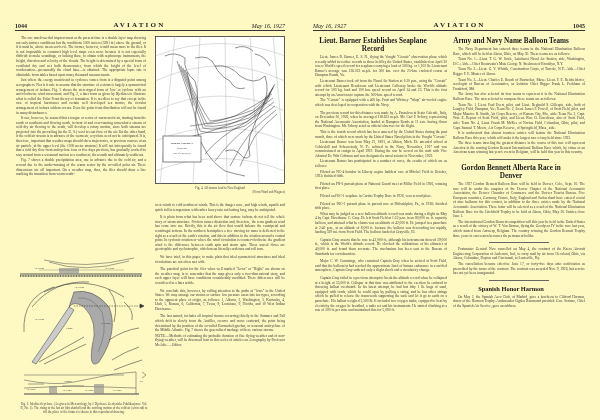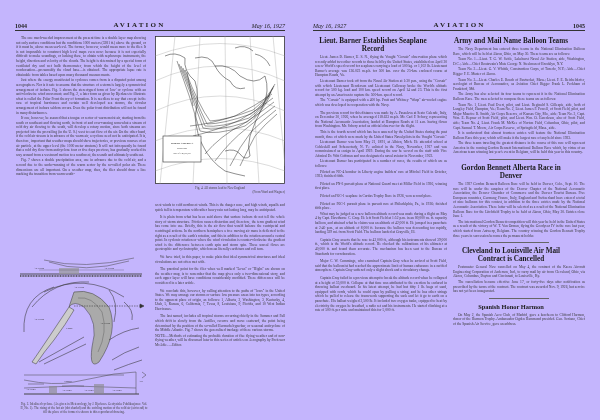--- a/index.html
+++ b/index.html
@@ -1,18 +1,18 @@
 <!DOCTYPE html>
 <html><head>
 <meta charset="utf-8">
 <style>
   * { box-sizing: border-box; margin: 0; padding: 0; }
   html, body { width: 600px; height: 420px; background: #ffffff; overflow: hidden; }
   body { font-family: "Liberation Serif", serif; color: #2a2a2a; position: relative; }
-  .page { position: absolute; top: 0; height: 420px; background: #c4b5fd; padding-left: 24px; }
+  .page { position: absolute; top: 0; height: 420px; background: #fef9c3; padding-left: 24px; }
   .page-left { left: 0; width: 300px; }
   .page-right { left: 300px; width: 300px; }
   .running-head {
     position: absolute; top: 21px; height: 10px;
     font-size: 6px; font-weight: bold; color: #222;
     display: flex; justify-content: space-between; align-items: flex-end;
     border-bottom: 1.2px solid #333; padding-bottom: 1px;
   }
   .page-left .running-head { left: 15px; width: 270px; }
   .page-right .running-head { left: 13px; width: 272px; }
@@ -184,34 +184,33 @@
     <p class="gap">Piloted an PN-3 pursuit plane at National Guard meet at Miller Field in 1926, winning first place.</p>
     <p class="gap">Piloted an F6C-1 seaplane in Curtiss Trophy Race in 1926, won second place.</p>
     <p class="gap">Piloted an F6C-1 pursuit plane in pursuit race at Philadelphia, Pa., in 1926; finished fifth place.</p>
     <p>What may be judged as a new balloon altitude record was made during a flight on May 4 by Capt. Hawthorne C. Gray. He left Scott Field at 1:52 p.m. in an 80,000 cu. ft. capacity balloon, and attained what he claims was an altitude of 42,000 ft. He jumped in a parachute at 2:40 p.m., at an altitude of 8,000 ft. because the balloon was descending too rapidly, landing 329 mi. from Scott Field. The balloon landed at Grayville, Ill.</p>
     <p class="gap">Captain Gray asserts that he rose to 42,000 ft., although his instruments showed 39,000 ft., which is the World's altitude record. He checked the calibrations of his altimeter at 40,000 ft. and found them accurate. The mechanism has been sent to the Bureau of Standards for corroboration.</p>
     <p class="gap">Major C. W. Cummings, who examined Captain Gray when he arrived at Scott Field, said that the balloonist had reached the approximate limit of human endurance in a rarified atmosphere. Captain Gray suffered only a slight shock and a circulatory change.</p>
     <p class="gap">Captain Gray failed in a previous attempt to break the altitude record when he collapsed at a height of 35,000 ft. Collapse at that time was attributed to the exertion he endured in throwing ballast overboard. In his latest attempt, he had but fifty 1 lb. bags of sand, equipped with cords, which he could open by pulling a string, and he has other strings which he pulled to release the framework supporting the sack and let it go to earth on a parachute. His ballast weighed 3,500 lb. It included two oxygen tanks, equipped to heat by electricity the oxygen he breathed, a radio set and his instruments. He started climbing at a rate of 500 ft. per min. and maintained this for 5,000 ft.</p>
   </div>
 
   <div class="col" style="left:153px; top:36px; width:132px; height:384px; overflow:hidden;">
-    <div class="headline">Army and Mail Name Balloon Teams</div>
+    <div class="headline">Army and Navy Name Balloon Teams</div>
     <p>The Navy Department has entered three teams in the National Elimination Balloon Race, which will be held at Akron, Ohio, on May 30. These teams are as follows:</p>
     <p>Team No. 1—Lieut. T. G. W. Settle, Lakehurst Naval Air Station, aide, Washington, D.C.; Aide—Chief Boatswain's Mate George N. Steelman of Brooklyn, N.Y.</p>
     <p>Team No. 2—Lieut. G. V. Whittle, Construction Corps, of Tuxedo, N.Y.; Aide—Chief Rigger F. E. Master of Akron.</p>
     <p>Team No. 3—Lieut. Charles E. Roach of Pawtucket, Mass.; Lieut. F. E. Reichelderfer, aerologist of Bureau of Aeronautics, as Aviation Chief Rigger Frank L. Peckham of Frankford, Md.</p>
     <p>The Army has also selected its four teams to represent it in the National Elimination Balloon Race. The men selected to compose these teams are as follows:</p>
     <p>Team No. 1, Lieut. Paul Evert, pilot, and Lieut. Reginald S. Gillespie, aide, both of Langley Field, Hampton, Va.; Team No. 2, Lieut. James F. Powell, of Scott Field, pilot, and Major Maurice R. Smith, Air Corps Reserve, of Kansas City, Mo., aide; Team No. 3, Capt. Wm. E. Kepner of Scott Field, pilot, and Lieut. Wm. O. Eareckson, also of Scott Field, aide; Team No. 4, Lieut. Frank M. McKee of Norton Field, Columbus, Ohio, pilot, and Capt. Samuel T. Moore, Air Corps Reserve, of Springfield, Mass., aide.</p>
     <p>It is understood that almost fourteen entries will feature the National Elimination Balloon Race this year, which will make it the largest race of any held since 1923.</p>
     <p>The three teams traveling the greatest distance in the course of this race will represent America in the coming Gordon Bennett International Balloon Race which, by virtue of an American team winning last year's event in Belgium, will be held this year in this country.</p>
     <div class="rule-short"></div>
     <div class="headline">Gordon Bennett Alberta Race in Denver</div>
     <p>The 1927 Gordon Bennett Balloon Race will be held in Denver, Colo., Sept. 10. The race will be under the auspices of the Denver Chapter of the National Aeronautic Association, the Denver Chamber of Commerce and the Denver Tourist Bureau. Five European countries, Germany, France, Italy, England and Switzerland have entered a total of nine balloons for this contest, in addition to the three entries made by the National Aeronautic Association. These latter will be selected as a result of the National Elimination Balloon Race for the Litchfield Trophy to be held at Akron, Ohio, May 30. Entries close June 1.</p>
     <p>The international Gordon Bennett competition will this year be held in the United States as a result of the victory of W. T. Van Orman, flying the Goodyear IV in the race last year, which started from Antwerp, Belgium. The country winning the Gordon Bennett Trophy three years in succession becomes the permanent holder.</p>
     <div class="rule-short"></div>
-    <div class="headline">Cleveland to Louisville Air Mail Contract is Cancelled</div>
     <p>Postmaster General New cancelled on May 4, the contract of the Kaess Aircraft Engineering Corporation of Anderson, Ind., to carry mail by air from Cleveland, Ohio, via Akron, Columbus, Dayton and Cincinnati, to Louisville, Ky.</p>
     <p>The cancellation became effective June 17, or forty-five days after notification as prescribed by the terms of the contract. The contract was awarded Nov. 9, 1926, but service has not yet been inaugurated.</p>
     <div class="rule-short"></div>
     <div class="headline" style="font-size:6.4px;">Spanish Honor Harmon</div>
     <p>On May 2, the Spanish Aero Club, of Madrid, gave a luncheon to Clifford Harmon, donor of the Harmon Trophy. Ambassador Ogden Hammond presided. Gen. Soriano, Chief of the Spanish Air Service, gave an address.</p>
   </div>
 </div>
 
 </body></html>

